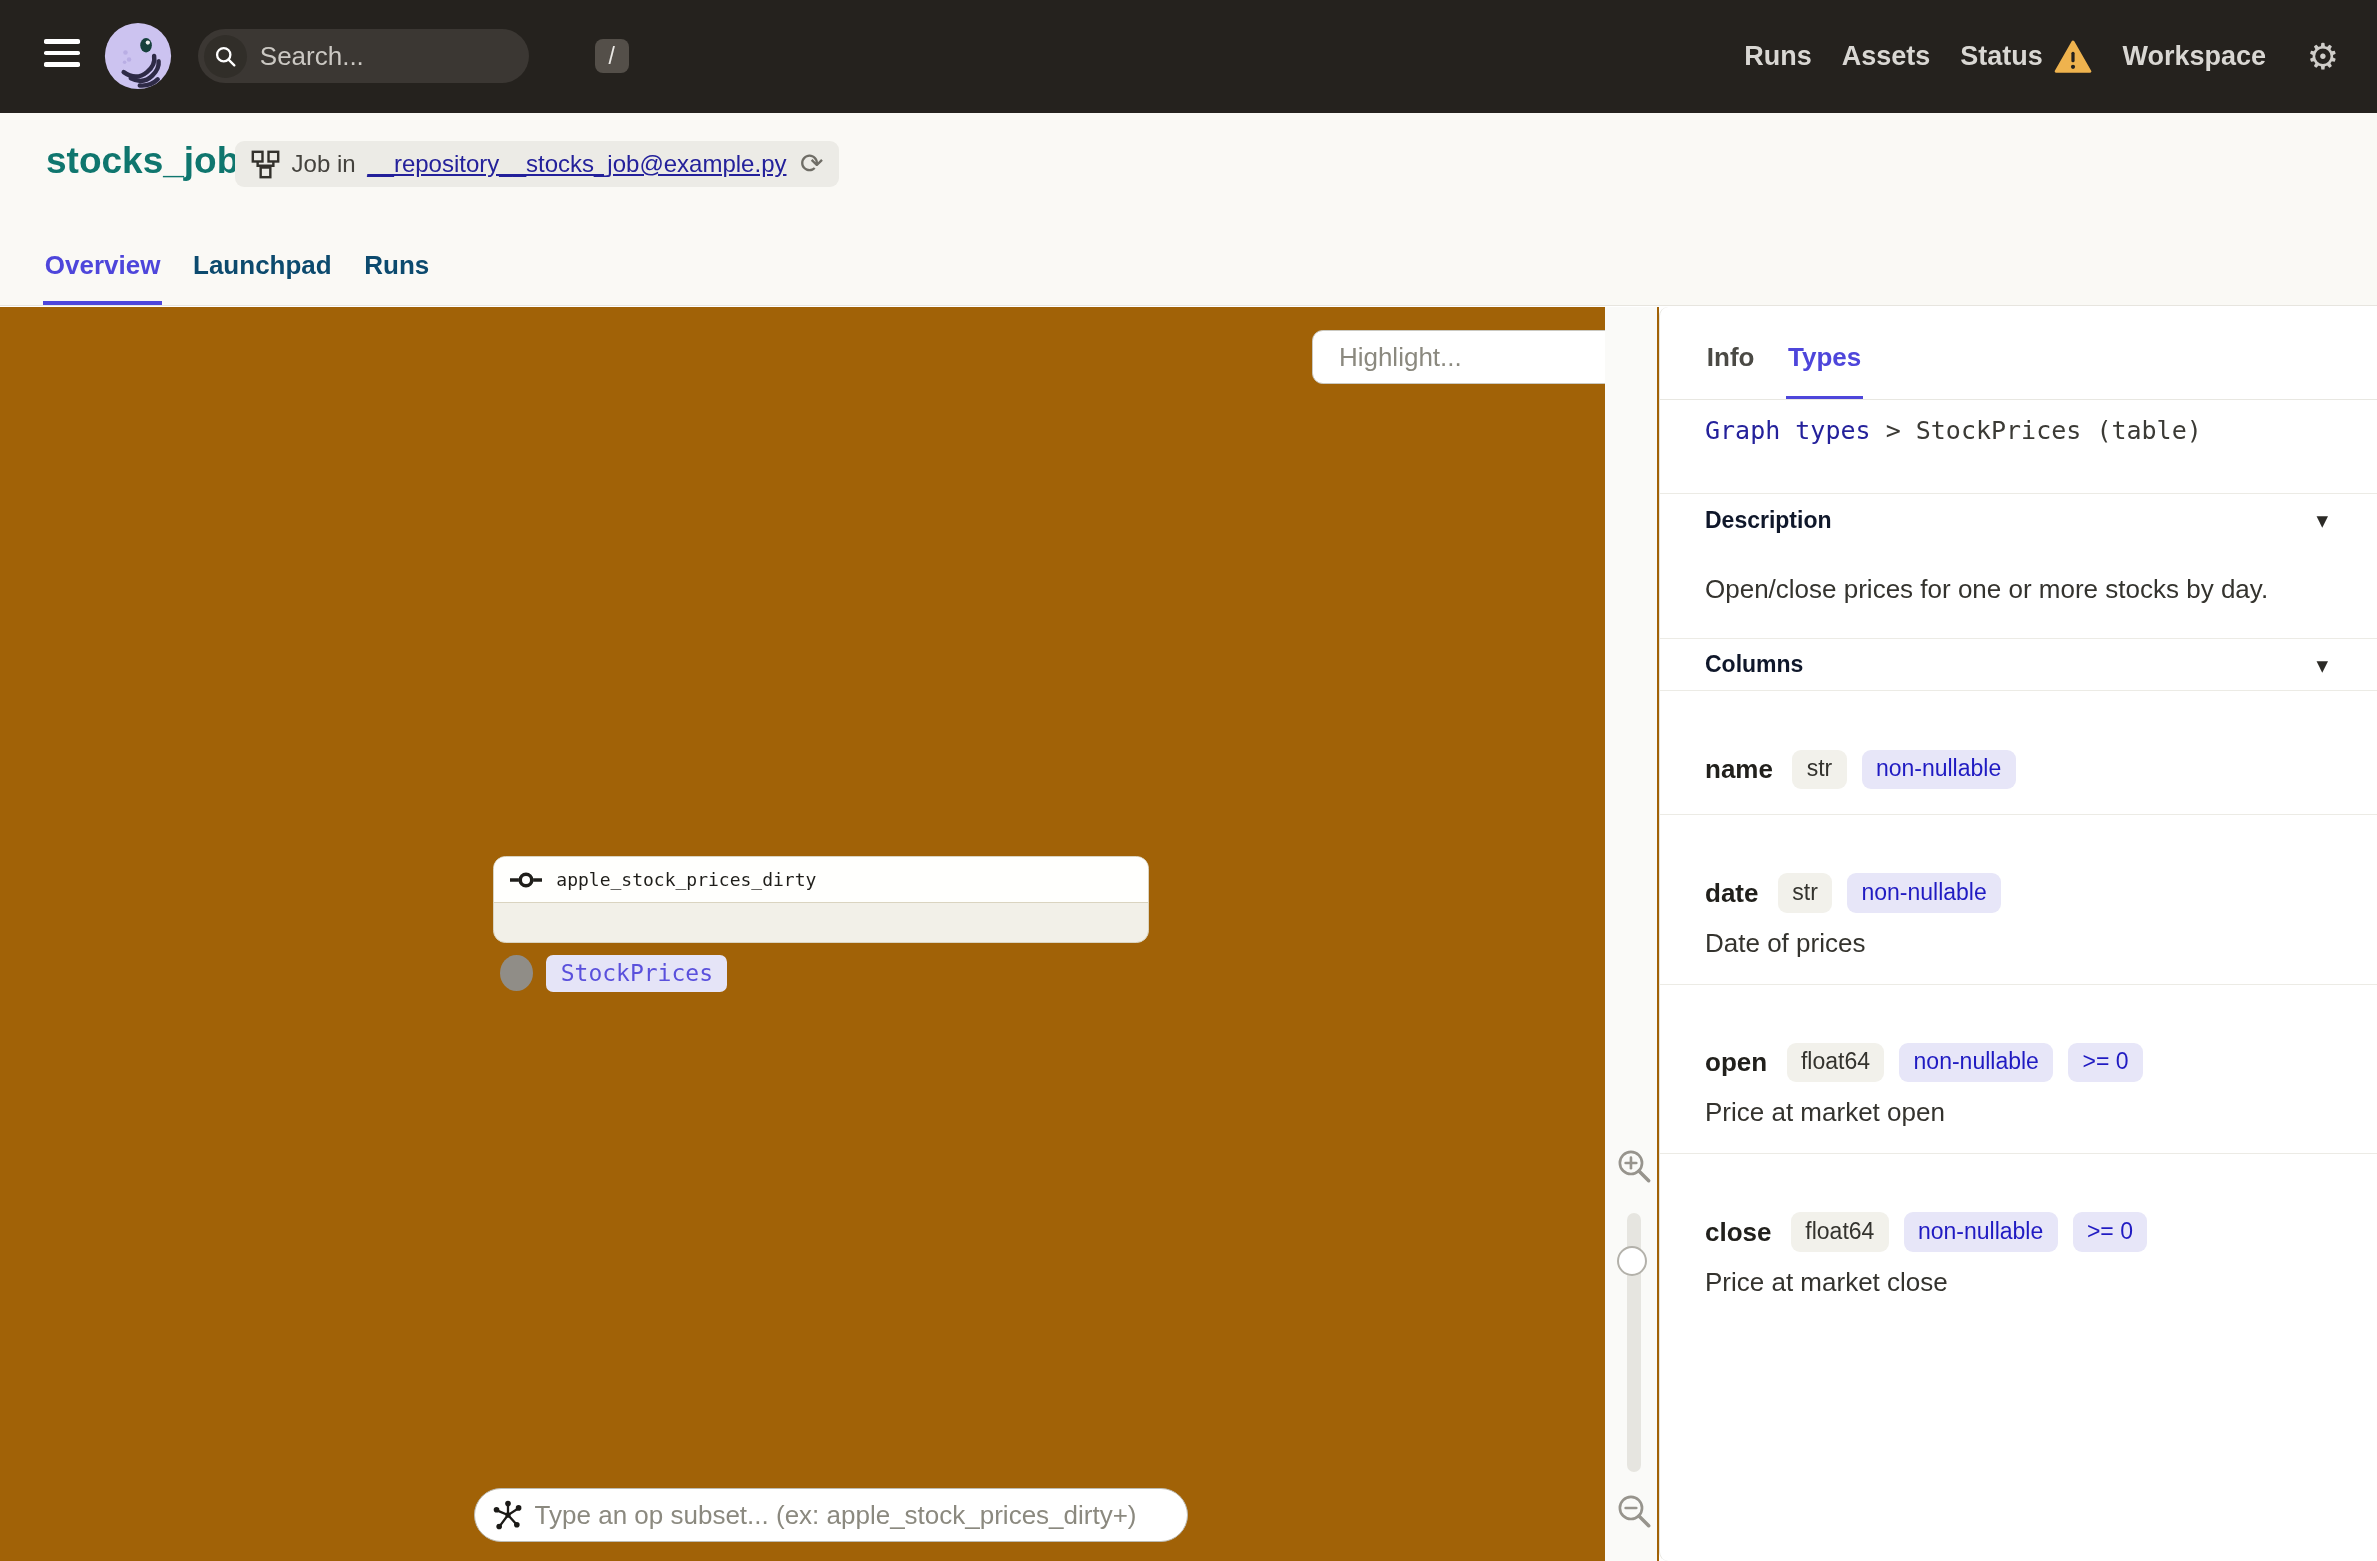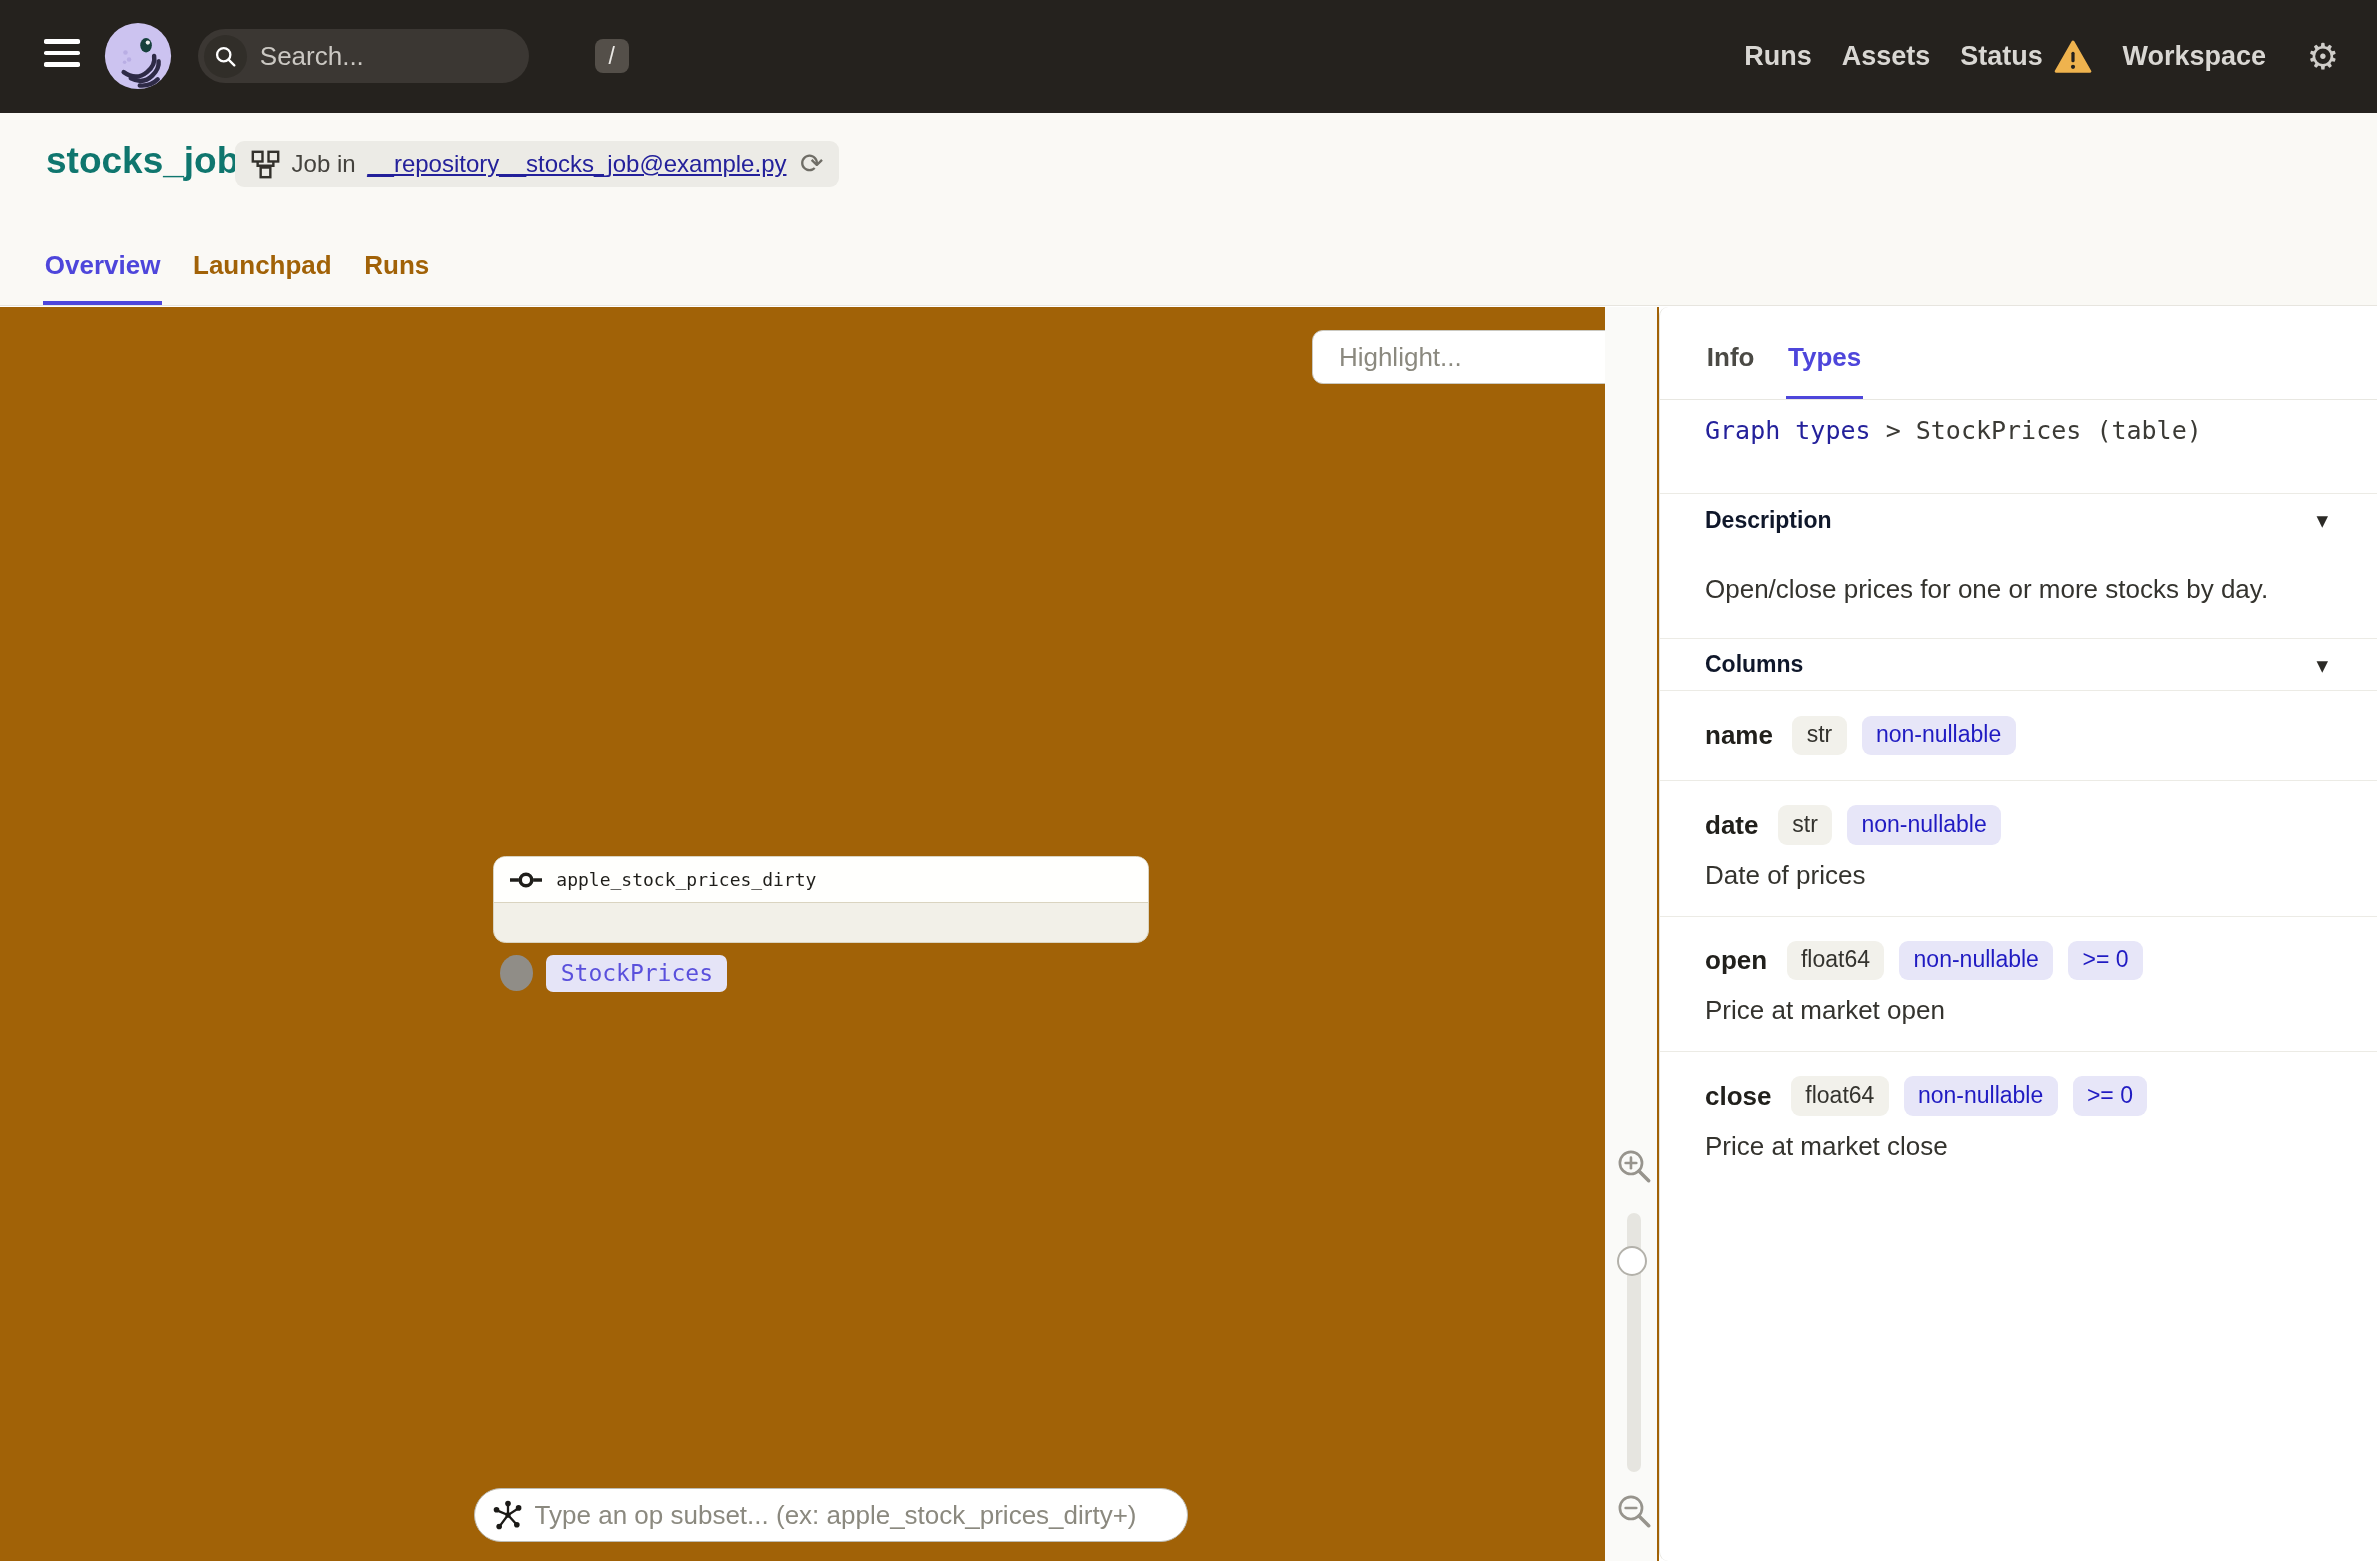--- a/index.html
+++ b/index.html
@@ -23,21 +23,21 @@
   .nav-link { color:#d9d7d3; font-size:27px; font-weight:600; cursor:pointer; display:flex; align-items:center; gap:11.6px; }
   .gear { color:#cfcdc9; font-size:36px; cursor:pointer; margin-left:10.7px; line-height:1; }
 
   
   .header { position:absolute; left:0; top:113px; width:2377px; height:193px; background:#faf9f5; border-bottom:0.9px solid #e7e5df; }
   .page-title { position:absolute; left:46px; top:27px; font-size:37px; font-weight:700; color:#0f766e; }
   .job-badge { position:absolute; left:235px; top:28px; height:46px; background:#ecebe6; border-radius:9px; display:flex; align-items:center; padding:0 16px; gap:11.6px; font-size:24px; color:#44423d; }
   .job-badge a { color:#24219b; text-decoration:underline; cursor:pointer; }
   .refresh { color:#6f6d66; font-size:28px; line-height:1; cursor:pointer; margin-left:1.8px; }
   .tabs { position:absolute; left:43px; bottom:0; display:flex; gap:29px; }
-  .tab { font-size:26px; font-weight:600; color:#a16207; padding:0 1.8px 19.6px 1.8px; border-bottom:4.5px solid transparent; cursor:pointer; }
+  .tab { font-size:26px; font-weight:600; color:#0c4a6e; padding:0 1.8px 19.6px 1.8px; border-bottom:4.5px solid transparent; cursor:pointer; }
   .tab.active { color:#4e46db; border-bottom-color:#4e46db; }
 
   
   .graph { position:absolute; left:0; top:307px; width:1659px; height:1460px; background:#a16207; }
   .highlight-box { position:absolute; left:1312px; top:23px; width:326px; height:54px; background:#ffffff; border:1.8px solid #cbc9c1; border-radius:10.7px; display:flex; align-items:center; padding:0 14.3px; gap:11.6px; }
   .highlight-box input { flex:1; border:none; outline:none; font-size:26px; color:#33322d; background:transparent; font-family:"Liberation Sans",sans-serif; }
   .highlight-box input::placeholder { color:#8b897f; }
 
   .op-node { position:absolute; left:493px; top:549px; width:656px; border:1.8px solid #dad4c0; border-radius:12.5px; background:#f2f0e8; cursor:pointer; overflow:hidden; }
   .op-node-top { height:46px; background:#fffffd; border-bottom:1.8px solid #dad4c0; display:flex; align-items:center; gap:14.3px; padding:0 16px; }
@@ -65,21 +65,21 @@
   .side-tab.active { color:#4e46db; border-bottom-color:#4e46db; }
   .breadcrumb { position:absolute; left:45px; top:109px; font-size:25px; color:#3b3a35; }
   .breadcrumb .bc-link { color:#24219b; cursor:pointer; }
   .section-header { position:absolute; left:0; width:718px; height:53px; border-top:0.9px solid #ecebe5; display:flex; align-items:center; justify-content:space-between; padding:0 50px 0 45px; cursor:pointer; }
   .section-header .sec-title { font-size:23px; font-weight:700; color:#0f172a; }
   .section-header .chev { font-size:23px; color:#2b2a26; }
   .sec-desc { top:186px; }
   .desc-text { position:absolute; left:45px; top:267px; font-size:26px; color:#34332e; }
   .sec-cols { top:331px; border-bottom:0.9px solid #ecebe5; }
   .col-rows { position:absolute; left:0; top:385px; width:718px; }
-  .col-row { padding:24px 0 25px 45px; border-bottom:0.9px solid #ecebe5; }
+  .col-row { padding:24px 0 25px 45px; border-bottom:0.9px solid #ecebe5;margin-top:34px; }
   .col-row:last-child { border-bottom:none; }
   .col-head { display:flex; align-items:center; gap:15px; }
   .col-name { font-size:26px; font-weight:700; color:#21201c; margin-right:4.5px; }
   .pill { font-size:23px; border-radius:9px; padding:5.4px 14.3px 7.1px 14.3px; }
   .pill-type { background:#f2f1eb; color:#34332e; }
   .pill-tag { background:#e7e6f8; color:#201bc2; }
   .col-desc { font-size:26px; color:#34332e; margin-top:15px; }
 
   svg { display:block; }
 </style>

